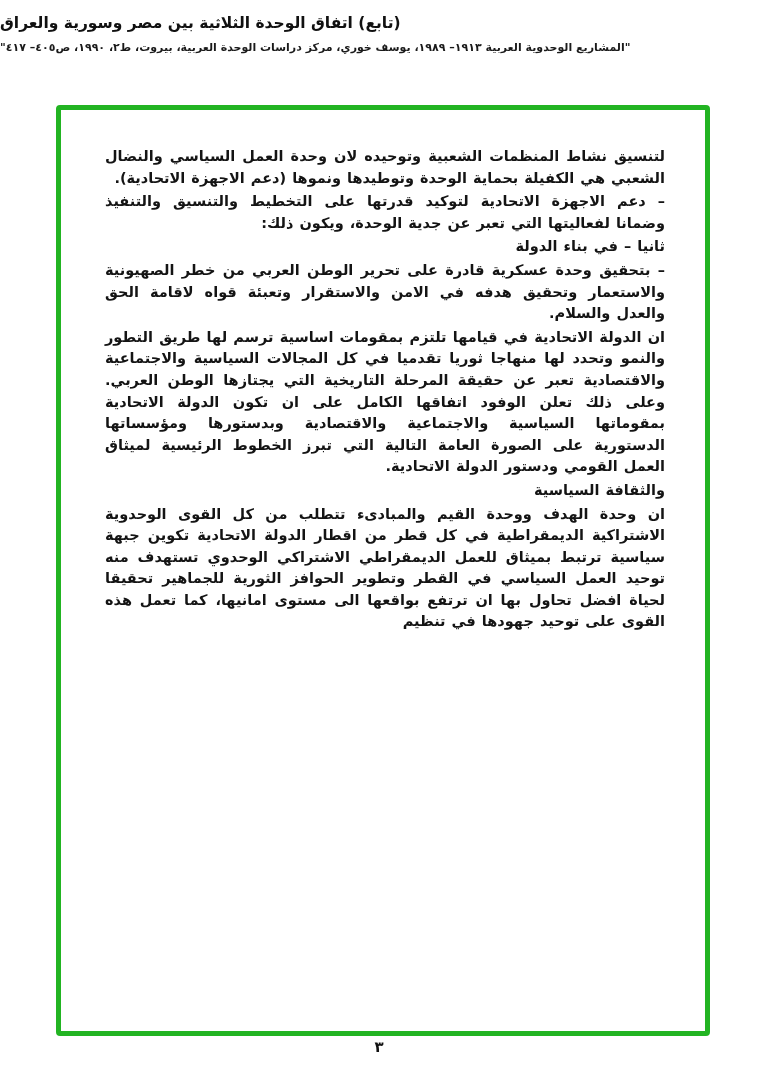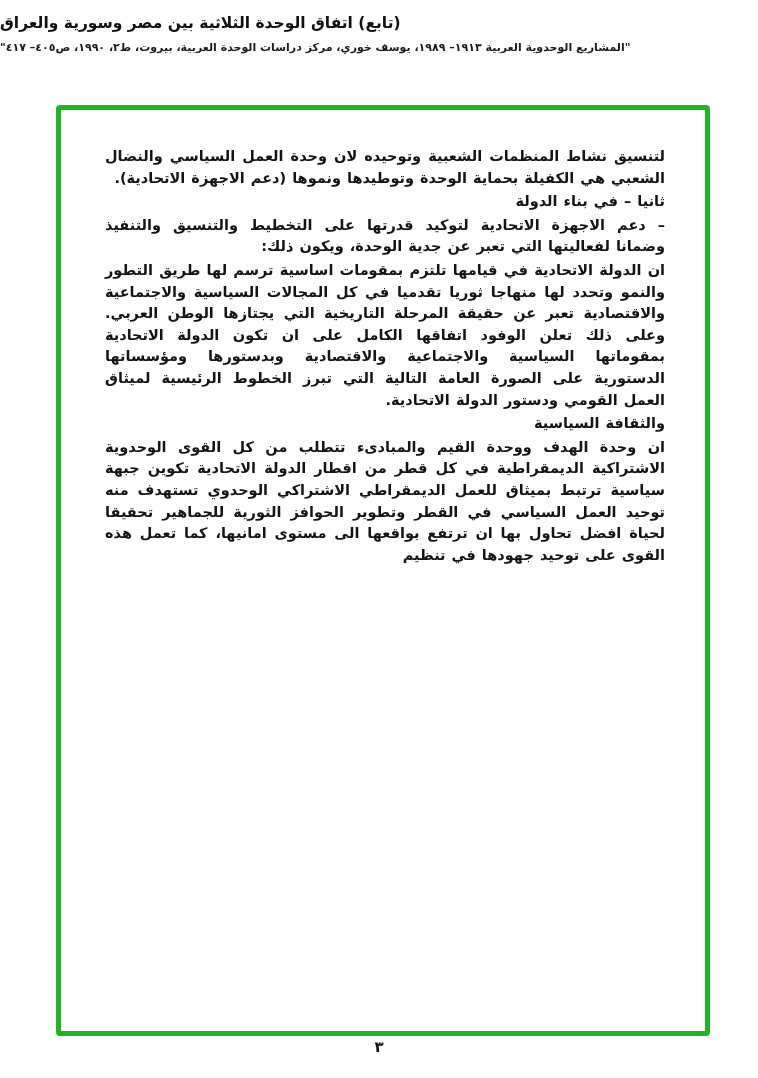--- a/index.html
+++ b/index.html
@@ -80,22 +80,23 @@
 <div class="page">
 
   <div class="header">
     <div class="header-title">(تابع) اتفاق الوحدة الثلاثية بين مصر وسورية والعراق</div>
     <div class="header-citation">"المشاريع الوحدوية العربية ١٩١٣– ١٩٨٩، يوسف خوري، مركز دراسات الوحدة العربية، بيروت، ط٢، ١٩٩٠، ص٤٠٥– ٤١٧"</div>
   </div>
 
   <div class="green-frame">
     <div class="text-block">
       <p>لتنسيق نشاط المنظمات الشعبية وتوحيده لان وحدة العمل السياسي والنضال الشعبي هي الكفيلة بحماية الوحدة وتوطيدها ونموها (دعم الاجهزة الاتحادية).</p>
+      <p>– دعم الاجهزة الاتحادية لتوكيد قدرتها على التخطيط والتنسيق والتنفيذ وضمانا لفعاليتها التي تعبر عن جدية الوحدة، ويكون ذلك:</p>
       <p>ثانيا – في بناء الدولة</p>
-      <p>– دعم الاجهزة الاتحادية لتوكيد قدرتها على التخطيط والتنسيق والتنفيذ وضمانا لفعاليتها التي تعبر عن جدية الوحدة، ويكون ذلك:</p>
+      <p>– بتحقيق وحدة عسكرية قادرة على تحرير الوطن العربي من خطر الصهيونية والاستعمار وتحقيق هدفه في الامن والاستقرار وتعبئة قواه لاقامة الحق والعدل والسلام.</p>
       <p>ان الدولة الاتحادية في قيامها تلتزم بمقومات اساسية ترسم لها طريق التطور والنمو وتحدد لها منهاجا ثوريا تقدميا في كل المجالات السياسية والاجتماعية والاقتصادية تعبر عن حقيقة المرحلة التاريخية التي يجتازها الوطن العربي. وعلى ذلك تعلن الوفود اتفاقها الكامل على ان تكون الدولة الاتحادية بمقوماتها السياسية والاجتماعية والاقتصادية وبدستورها ومؤسساتها الدستورية على الصورة العامة التالية التي تبرز الخطوط الرئيسية لميثاق العمل القومي ودستور الدولة الاتحادية.</p>
       <p>والثقافة السياسية</p>
       <p>ان وحدة الهدف ووحدة القيم والمبادىء تتطلب من كل القوى الوحدوية الاشتراكية الديمقراطية في كل قطر من اقطار الدولة الاتحادية تكوين جبهة سياسية ترتبط بميثاق للعمل الديمقراطي الاشتراكي الوحدوي تستهدف منه توحيد العمل السياسي في القطر وتطوير الحوافز الثورية للجماهير تحقيقا لحياة افضل تحاول بها ان ترتفع بواقعها الى مستوى امانيها، كما تعمل هذه القوى على توحيد جهودها في تنظيم</p>
     </div>
   </div>
 
   <div class="footer">
     <span class="page-number">٣</span>
   </div>
 

